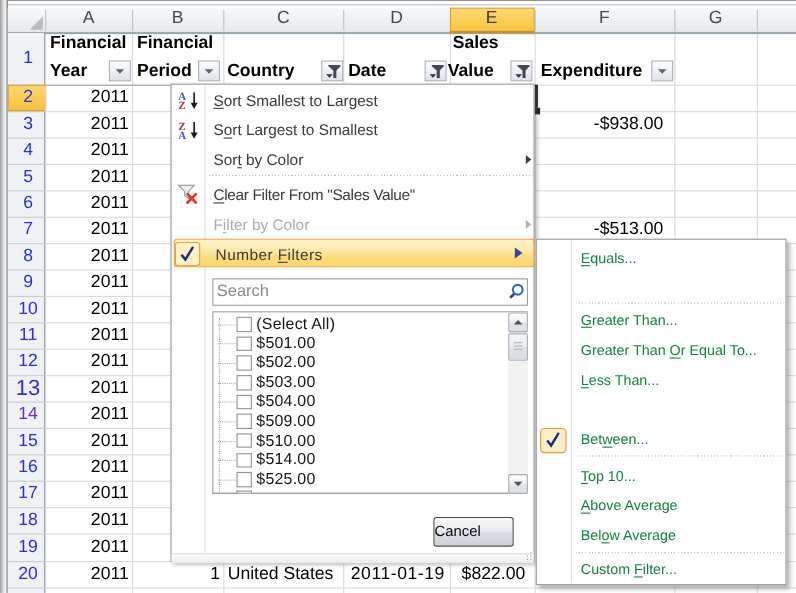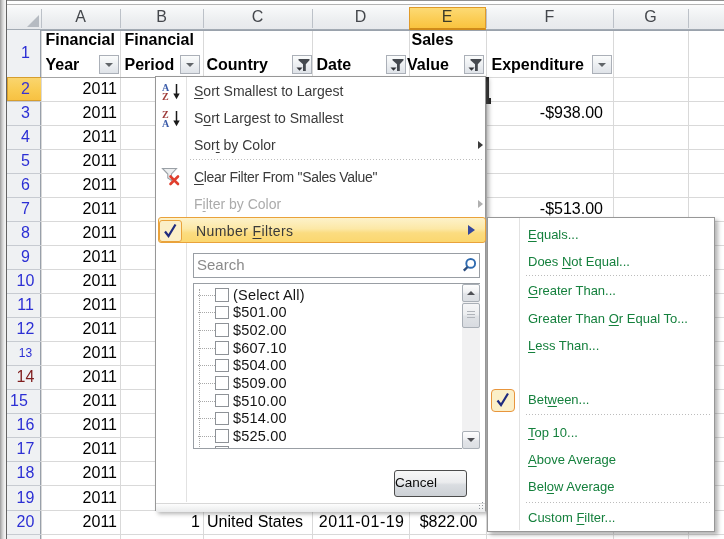--- a/index.html
+++ b/index.html
@@ -51,25 +51,25 @@
 <div class="txt" style="left:10px;top:224.0px;width:31px;text-align:center;font-size:16px;color:#2c2fd4">8</div>
 <div class="ab" style="left:7px;top:245px;width:34px;height:1px;background:#c7cbd1"></div>
 <div class="txt" style="left:10px;top:248.0px;width:31px;text-align:center;font-size:16px;color:#2c2fd4">9</div>
 <div class="ab" style="left:7px;top:269px;width:34px;height:1px;background:#c7cbd1"></div>
 <div class="txt" style="left:10px;top:272.0px;width:31px;text-align:center;font-size:16px;color:#2c2fd4">10</div>
 <div class="ab" style="left:7px;top:293px;width:34px;height:1px;background:#c7cbd1"></div>
 <div class="txt" style="left:10px;top:296.0px;width:31px;text-align:center;font-size:16px;color:#2c2fd4">11</div>
 <div class="ab" style="left:7px;top:317px;width:34px;height:1px;background:#c7cbd1"></div>
 <div class="txt" style="left:10px;top:320.0px;width:31px;text-align:center;font-size:16px;color:#2c2fd4">12</div>
 <div class="ab" style="left:7px;top:341px;width:34px;height:1px;background:#c7cbd1"></div>
-<div class="txt" style="left:10px;top:344.0px;width:31px;text-align:center;font-size:12px;color:#2c2fd4">13</div>
+<div class="txt" style="left:10px;top:344.0px;width:31px;text-align:center;font-size:20px;color:#2c2fd4">13</div>
 <div class="ab" style="left:7px;top:365px;width:34px;height:1px;background:#c7cbd1"></div>
-<div class="txt" style="left:10px;top:368.0px;width:31px;text-align:center;font-size:16px;color:#7f1d1d">14</div>
+<div class="txt" style="left:10px;top:368.0px;width:31px;text-align:center;font-size:16px;color:#6d28d9">14</div>
 <div class="ab" style="left:7px;top:389px;width:34px;height:1px;background:#c7cbd1"></div>
-<div class="txt" style="left:10px;top:392.0px;width:31px;text-align:left;font-size:16px;color:#2c2fd4">15</div>
+<div class="txt" style="left:10px;top:392.0px;width:31px;text-align:center;font-size:16px;color:#2c2fd4">15</div>
 <div class="ab" style="left:7px;top:413px;width:34px;height:1px;background:#c7cbd1"></div>
 <div class="txt" style="left:10px;top:416.0px;width:31px;text-align:center;font-size:16px;color:#2c2fd4">16</div>
 <div class="ab" style="left:7px;top:437px;width:34px;height:1px;background:#c7cbd1"></div>
 <div class="txt" style="left:10px;top:440.0px;width:31px;text-align:center;font-size:16px;color:#2c2fd4">17</div>
 <div class="ab" style="left:7px;top:461px;width:34px;height:1px;background:#c7cbd1"></div>
 <div class="txt" style="left:10px;top:464.0px;width:31px;text-align:center;font-size:16px;color:#2c2fd4">18</div>
 <div class="ab" style="left:7px;top:485px;width:34px;height:1px;background:#c7cbd1"></div>
 <div class="txt" style="left:10px;top:488.5px;width:31px;text-align:center;font-size:16px;color:#2c2fd4">19</div>
 <div class="ab" style="left:7px;top:510px;width:34px;height:1px;background:#c7cbd1"></div>
 <div class="txt" style="left:10px;top:513.0px;width:31px;text-align:center;font-size:16px;color:#2c2fd4">20</div>
@@ -214,21 +214,21 @@
 <div class="ab" style="left:59px;top:211.05px;width:13.5px;height:13.5px;border:1px solid #8e9297;background:#fff"></div>
 <div class="txt" style="left:77px;top:208.8px;font-size:14.5px;color:#141414;letter-spacing:0.2px">(Select All)</div>
 <div class="ab" style="left:42px;top:235.45px;width:17px;height:0;border-top:1px dotted #a8a8a8"></div>
 <div class="ab" style="left:59px;top:228.7px;width:13.5px;height:13.5px;border:1px solid #8e9297;background:#fff"></div>
 <div class="txt" style="left:77px;top:226.45px;font-size:14.5px;color:#141414;letter-spacing:0.2px">$501.00</div>
 <div class="ab" style="left:42px;top:253.10000000000002px;width:17px;height:0;border-top:1px dotted #a8a8a8"></div>
 <div class="ab" style="left:59px;top:246.35000000000002px;width:13.5px;height:13.5px;border:1px solid #8e9297;background:#fff"></div>
 <div class="txt" style="left:77px;top:244.10000000000002px;font-size:14.5px;color:#141414;letter-spacing:0.2px">$502.00</div>
 <div class="ab" style="left:42px;top:270.75px;width:17px;height:0;border-top:1px dotted #a8a8a8"></div>
 <div class="ab" style="left:59px;top:264.0px;width:13.5px;height:13.5px;border:1px solid #8e9297;background:#fff"></div>
-<div class="txt" style="left:77px;top:261.75px;font-size:14.5px;color:#141414;letter-spacing:0.2px">$607.10</div>
+<div class="txt" style="left:77px;top:261.75px;font-size:14.5px;color:#141414;letter-spacing:0.2px">$503.00</div>
 <div class="ab" style="left:42px;top:288.4px;width:17px;height:0;border-top:1px dotted #a8a8a8"></div>
 <div class="ab" style="left:59px;top:281.65px;width:13.5px;height:13.5px;border:1px solid #8e9297;background:#fff"></div>
 <div class="txt" style="left:77px;top:279.4px;font-size:14.5px;color:#141414;letter-spacing:0.2px">$504.00</div>
 <div class="ab" style="left:42px;top:306.05px;width:17px;height:0;border-top:1px dotted #a8a8a8"></div>
 <div class="ab" style="left:59px;top:299.3px;width:13.5px;height:13.5px;border:1px solid #8e9297;background:#fff"></div>
 <div class="txt" style="left:77px;top:297.05px;font-size:14.5px;color:#141414;letter-spacing:0.2px">$509.00</div>
 <div class="ab" style="left:42px;top:323.7px;width:17px;height:0;border-top:1px dotted #a8a8a8"></div>
 <div class="ab" style="left:59px;top:316.95px;width:13.5px;height:13.5px;border:1px solid #8e9297;background:#fff"></div>
 <div class="txt" style="left:77px;top:314.7px;font-size:14.5px;color:#141414;letter-spacing:0.2px">$510.00</div>
 <div class="ab" style="left:42px;top:341.35px;width:17px;height:0;border-top:1px dotted #a8a8a8"></div>
@@ -258,21 +258,20 @@
 <div class="ab" style="left:0;top:426px;width:329px;height:8.5px;border-top:1px solid #d8d8d8;background:linear-gradient(#fdfdfd,#e9eaeb)"></div>
 <div class="ab" style="left:322.5px;top:427.5px;width:1.5px;height:1.5px;background:#90959b"></div>
 <div class="ab" style="left:325.5px;top:424.5px;width:1.5px;height:1.5px;background:#90959b"></div>
 <div class="ab" style="left:325.5px;top:427.5px;width:1.5px;height:1.5px;background:#90959b"></div>
 <div class="ab" style="left:325.5px;top:430.5px;width:1.5px;height:1.5px;background:#90959b"></div>
 <div class="ab" style="left:322.5px;top:430.5px;width:1.5px;height:1.5px;background:#90959b"></div>
 </div>
 <div class="ab" id="sub" style="left:487px;top:217px;width:227.5px;height:315px;background:#fff;border:1px solid #979797;box-shadow:3px 3px 4px rgba(90,90,90,.45)">
 <div class="ab" style="left:30.5px;top:0;width:1px;height:311.5px;background:#e2e2e2"></div>
 <div class="txt sub" style="left:40px;top:8px"><u>E</u>quals...</div>
-<div class="txt sub" style="left:40px;top:35px">Does <u>N</u>ot Equal...</div>
 <div class="ab" style="left:38px;top:56.5px;width:186px;height:1px;background:repeating-linear-gradient(90deg,#bcbcbc 0,#bcbcbc 1px,transparent 1px,transparent 3px)"></div>
 <div class="txt sub" style="left:40px;top:91.5px">Greater Than <u>O</u>r Equal To...</div>
 <div class="txt sub" style="left:40px;top:64px"><u>G</u>reater Than...</div>
 <div class="txt sub" style="left:40px;top:119px"><u>L</u>ess Than...</div>
 <div class="txt sub" style="left:40px;top:173px">Bet<u>w</u>een...</div>
 <div class="ab" style="left:38px;top:195.5px;width:186px;height:1px;background:repeating-linear-gradient(90deg,#bcbcbc 0,#bcbcbc 1px,transparent 1px,transparent 3px)"></div>
 <div class="txt sub" style="left:40px;top:206px"><u>T</u>op 10...</div>
 <div class="txt sub" style="left:40px;top:233px"><u>A</u>bove Average</div>
 <div class="txt sub" style="left:40px;top:260px">Bel<u>o</u>w Average</div>
 <div class="ab" style="left:38px;top:284px;width:186px;height:1px;background:repeating-linear-gradient(90deg,#bcbcbc 0,#bcbcbc 1px,transparent 1px,transparent 3px)"></div>

